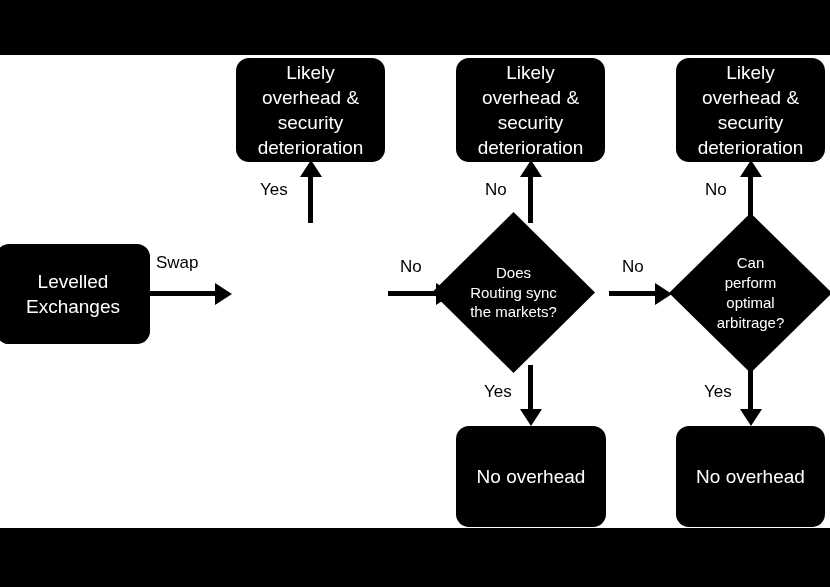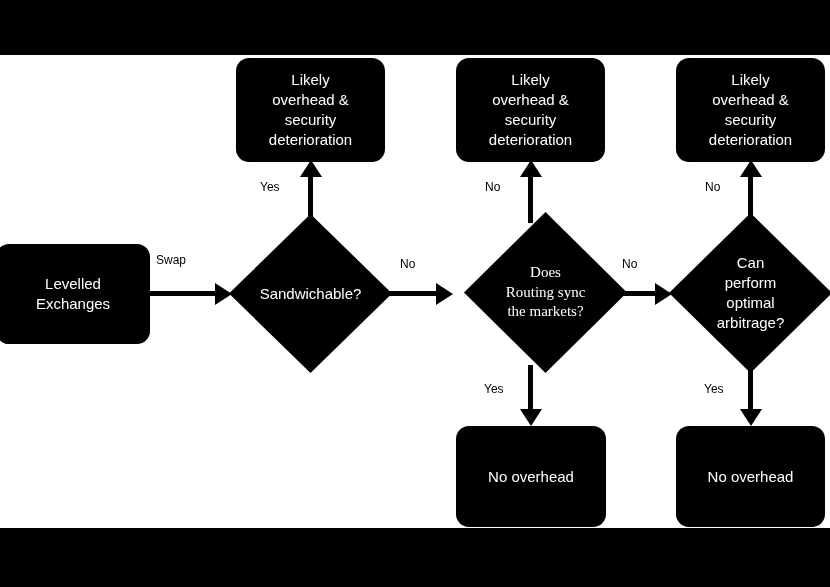--- a/index.html
+++ b/index.html
@@ -42,21 +42,21 @@
   .node-box {
     position: absolute;
     background: #000000;
     border-radius: 13px;
     color: #ffffff;
     display: flex;
     align-items: center;
     justify-content: center;
     text-align: center;
     line-height: 1.32;
-    font-size: 15px;
+    font-size: 19px;
     box-sizing: border-box;
     padding: 2px 6px;
   }
   .node-box .txt { white-space: pre-line; }
 
   .diamond-wrap {
     position: absolute;
   }
   .diamond-shape {
     position: absolute;
@@ -110,21 +110,21 @@
   .arrow-down {
     position: absolute;
     width: 0; height: 0;
     border-left: 11px solid transparent;
     border-right: 11px solid transparent;
     border-top: 17px solid #000000;
   }
   .edge-label {
     position: absolute;
     color: #000000;
-    font-size: 12px;
+    font-size: 17px;
     white-space: nowrap;
     line-height: 1;
   }
 </style>
 </head>
 <body>
 
 <div id="canvas">
 
   <div class="band" id="band-top"></div>
@@ -134,41 +134,37 @@
 
     <div class="node-box" style="left:-4px; top:189px; width:154px; height:100px;">
       <span class="txt">Levelled
 Exchanges</span>
     </div>
 
     <div class="conn-h" style="left:150px; top:236px; width:68px;"></div>
     <div class="arrow-right" style="left:215px; top:228px;"></div>
     <div class="edge-label" style="left:156px; top:199px;">Swap</div>
 
-    <div class="diamond-wrap" style="left:229px; top:159px; width:163px; height:159px;">
-      <div class="diamond-shape"></div>
-      <div class="diamond-label">Sandwichable?</div>
-    </div>
 
     <div class="conn-v" style="left:308px; top:120px; width:5px; height:48px;"></div>
     <div class="arrow-up" style="left:300px; top:105px;"></div>
     <div class="edge-label" style="left:260px; top:126px;">Yes</div>
 
     <div class="node-box" style="left:236px; top:3px; width:149px; height:104px;">
       <span class="txt">Likely
 overhead &amp;
 security
 deterioration</span>
     </div>
 
     <div class="conn-h" style="left:388px; top:236px; width:54px;"></div>
     <div class="arrow-right" style="left:436px; top:228px;"></div>
     <div class="edge-label" style="left:400px; top:203px;">No</div>
 
-    <div class="diamond-wrap" style="left:464px; top:157px; width:163px; height:161px;font-family:Liberation Serif, serif;">
+    <div class="diamond-wrap" style="left:432px; top:157px; width:163px; height:161px;">
       <div class="diamond-shape"></div>
       <div class="diamond-label">Does
 Routing sync
 the markets?</div>
     </div>
 
     <div class="conn-v" style="left:528px; top:120px; width:5px; height:48px;"></div>
     <div class="arrow-up" style="left:520px; top:105px;"></div>
     <div class="edge-label" style="left:485px; top:126px;">No</div>
 

